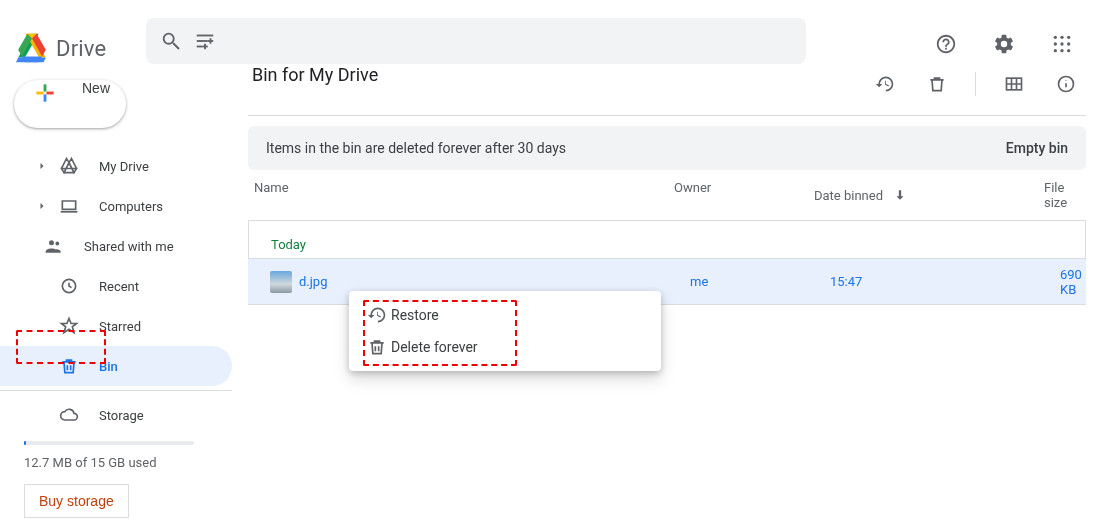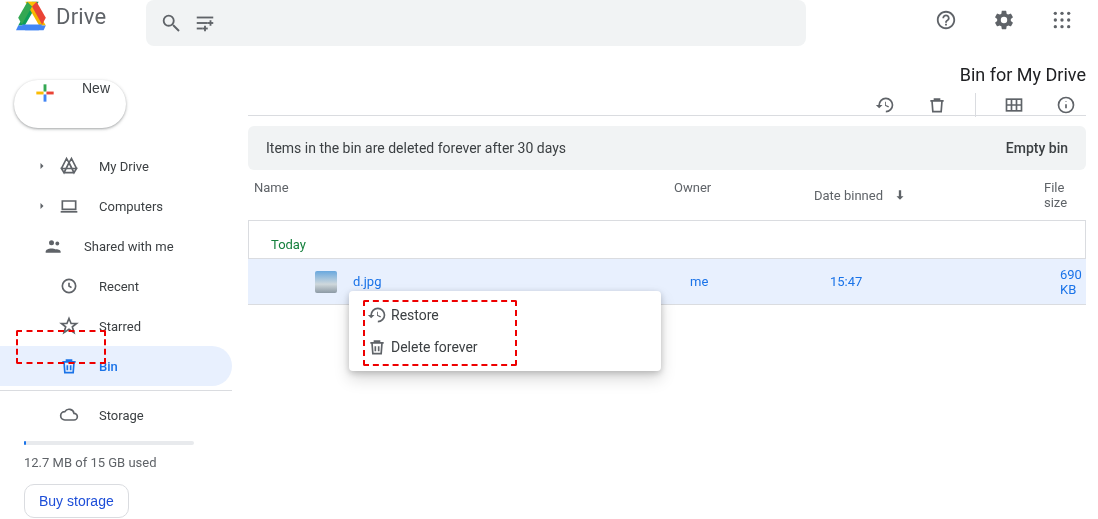--- a/index.html
+++ b/index.html
@@ -1,20 +1,20 @@
 <!DOCTYPE html>
 <html><head>
 <meta charset="utf-8">
 <style>
   * { box-sizing: border-box; }
   html, body { margin:0; padding:0; font-family: "Google Sans", Roboto, Arial, sans-serif; color:#3c4043; background:#fff; }
   body { width:1098px; height:519px; overflow:hidden; position:relative; }
 
   
-  .header { display:flex; align-items:flex-start; height:64px; padding:0 16px; }
+  .header { display:flex; align-items:flex-end; height:64px; padding:0 16px; }
   .logo { display:flex; align-items:center; gap:8px; margin-right:40px; }
   .app-name { font-size:22px; color:#5f6368; letter-spacing:0.2px; }
   .search { flex:0 0 660px; height:46px; background:#f1f3f4; border-radius:8px; display:flex; align-items:center; padding:0 14px; gap:12px; }
   .search input { border:none; background:transparent; outline:none; flex:1; font-size:16px; color:#5f6368; }
   .search input::placeholder { color:#5f6368; }
   .hdr-actions { display:flex; align-items:center; gap:18px; margin-left:auto; }
   .icon-btn { display:inline-flex; align-items:center; justify-content:center; width:40px; height:40px; border-radius:50%; color:#5f6368; cursor:pointer; }
 
   .body { display:flex; height:455px; }
 
@@ -27,39 +27,39 @@
   .nav-item .lbl { color:#3c4043; }
   .nav-item.selected { background:#e8f0fe; }
   .nav-item.selected .lbl { color:#1a73e8; font-weight:500; }
   .nav-item.selected .ic { color:#1a73e8; }
   .nav-sep { height:1px; background:#dadce0; margin:4px 16px 4px 0; }
 
   .storage { padding:0 14px 0 24px; margin-top:6px; }
   .storage-bar { height:4px; background:#e8eaed; border-radius:2px; margin-bottom:10px; width: 170px; }
   .storage-fill { height:100%; width:1.2%; background:#1a73e8; border-radius:2px; }
   .storage-text { font-size:13px; color:#5f6368; margin-bottom:14px; }
-  .buy-btn { border:1px solid #dadce0; background:#fff; color:#1d4ed8; font-size:14px; font-weight:500; padding:8px 14px; border-radius:10px; cursor:pointer; }
+  .buy-btn { border:1px solid #dadce0; background:#fff; color:#c2410c; font-size:14px; font-weight:500; padding:8px 14px; border-radius:0; cursor:pointer; }
 
   
   .main { flex:1; padding:0 12px 0 0; }
-  .main-hdr { display:flex; align-items:flex-end; height:52px; border-bottom:1px solid #dadce0;flex-direction:column; }
+  .main-hdr { display:flex; align-items:flex-start; height:52px; border-bottom:1px solid #dadce0; }
   .main-title { font-size:18px; color:#202124; padding-left:4px; }
   .main-hdr .actions { margin-left:auto; display:flex; align-items:center; gap:12px; }
   .vdiv { width:1px; height:24px; background:#dadce0; margin:0 6px; }
 
   .banner { background:#f1f3f4; border-radius:6px; margin:10px 0 10px 0; padding:0 18px; height:44px; display:flex; align-items:center; font-size:14px; color:#3c4043; }
   .banner .empty { margin-left:auto; font-weight:500; color:#3c4043; cursor:pointer; }
 
   .cols { display:grid; grid-template-columns: 420px 140px 230px 1fr; padding:0 2px 10px 6px; font-size:13px; color:#5f6368; border-bottom:1px solid #dadce0; }
   .cols .sort { display:flex; align-items:center; gap:10px; }
 
   .group-hdr { font-size:13px; color:#15803d; padding:16px 0 6px 22px; border:1px solid #dadce0; border-top:none; }
 
   .row { display:grid; grid-template-columns: 420px 140px 230px 1fr; align-items:center; height:46px; background:#e8f0fe; padding-left:22px; font-size:13px; border-bottom:1px solid #dadce0; }
-  .row .name { display:flex; align-items:center; gap:16px; color:#1a73e8;margin-left:45px; }
+  .row .name { display:flex; align-items:center; gap:7px; color:#1a73e8; }
   .thumb { width:22px; height:22px; background:linear-gradient(180deg,#69a8de 0%, #cfd8dc 60%, #8d9aa5 100%); border-radius:2px; }
   .row .owner, .row .time, .row .size { color:#1a73e8; }
 
   
   .ctx { position:absolute; left:349px; top:291px; width:312px; background:#fff; border-radius:4px; box-shadow: 0 2px 6px rgba(0,0,0,0.2), 0 8px 16px rgba(0,0,0,0.15); padding:8px 0; }
   .ctx-item { display:flex; align-items:center; gap:4px; height:32px; padding:0 18px; font-size:14px; color:#3c4043; cursor:pointer; }
   .ctx-item .ic { color:#5f6368; }
 
   
   .hl { position:absolute; border:2px dashed #e00; border-radius:2px; pointer-events:none; }

